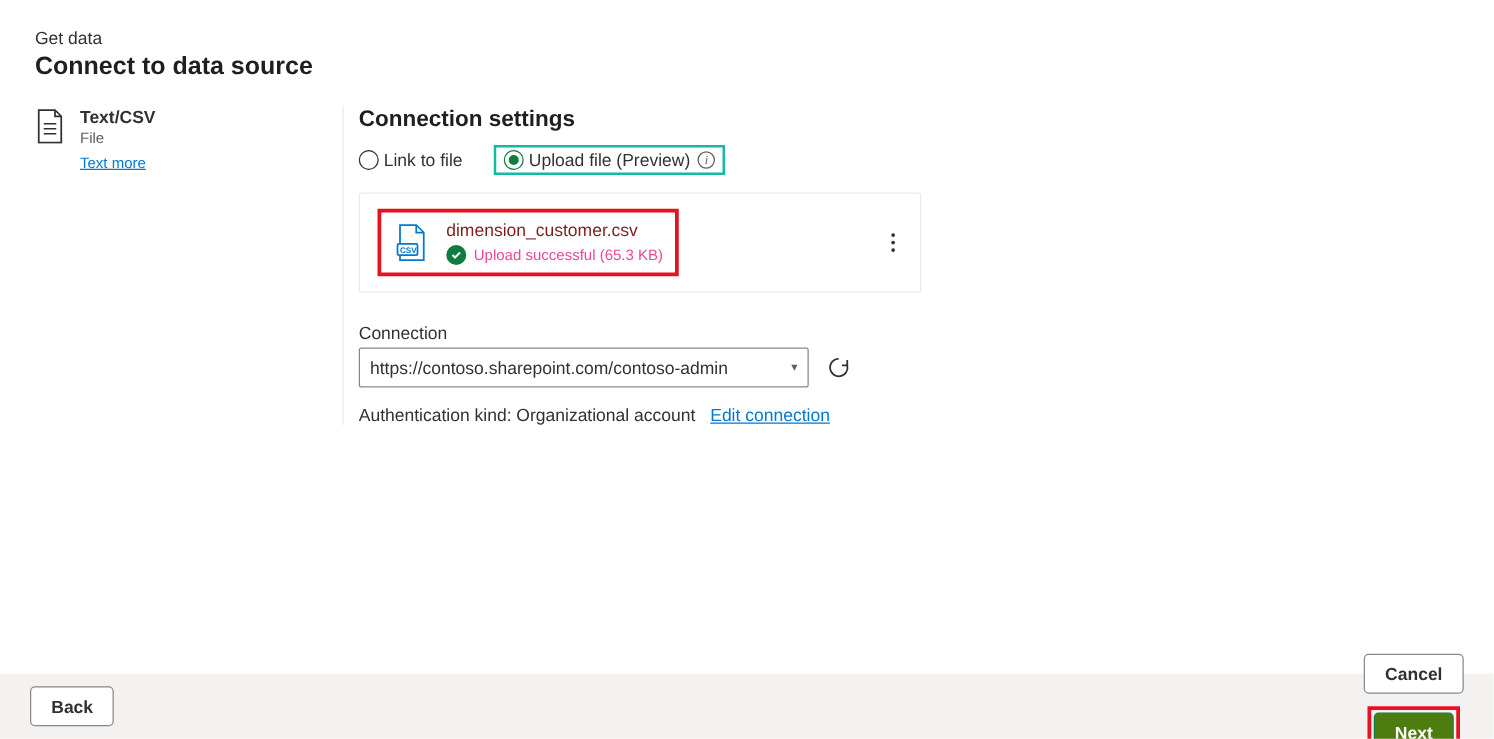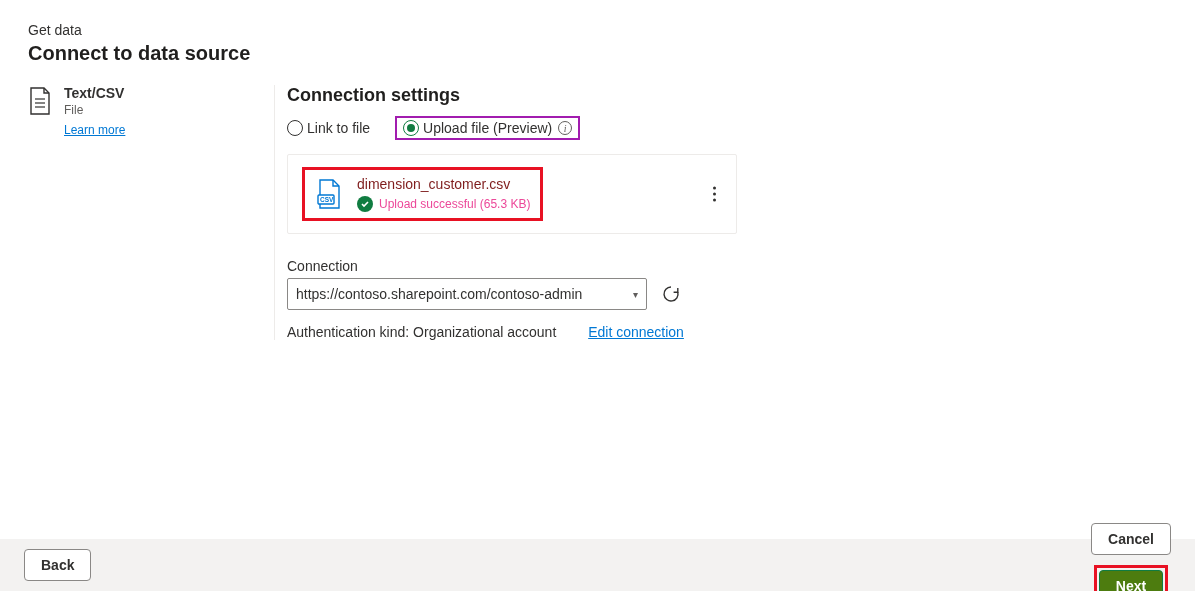--- a/index.html
+++ b/index.html
@@ -23,21 +23,21 @@
     .learn-more { display: inline-block; font-size: 12px; color: #0078d4; text-decoration: underline; margin-top: 6px; cursor: pointer; }
     .divider { width: 1px; background: #edebe9; margin-right: 0; align-self: stretch; }
     .main { padding-left: 12px; flex: 1; }
     .section-title { font-size: 18px; font-weight: 600; color: #201f1e; margin-bottom: 10px; }
     .radio-row { display: flex; align-items: center; gap: 25px; margin-bottom: 14px; }
     .radio-option { display: inline-flex; align-items: center; gap: 4px; cursor: pointer; font-size: 14px; }
     .radio-circle { width: 16px; height: 16px; border-radius: 50%; border: 1px solid #323130; display: inline-flex; align-items: center; justify-content: center; }
     .radio-circle.selected { border-color: #107c41; }
     .radio-dot { width: 8px; height: 8px; border-radius: 50%; background: #107c41; }
     .info-icon { width: 14px; height: 14px; border: 1px solid #605e5c; border-radius: 50%; display: inline-flex; align-items: center; justify-content: center; font-size: 10px; color: #605e5c; margin-left: 2px; font-style: italic; font-family: serif; }
-    .highlight-red { border: 2px solid #a21caf; padding: 2px 6px; display: inline-flex; align-items: center; }
+    .highlight-red { border: 2px solid #14b8a6; padding: 2px 6px; display: inline-flex; align-items: center; }
     .upload-card {
       width: 450px; border: 1px solid #edebe9; border-radius: 2px;
       padding: 12px 14px; position: relative; display: flex; align-items: center; gap: 14px;
       margin-bottom: 24px;
     }
     .upload-inner-highlight {
       border: 3px solid #e81123; padding: 6px 10px; display: flex; align-items: center; gap: 14px;
     }
     .csv-icon-box { width: 28px; display: flex; align-items: center; justify-content: center; }
     .file-name { font-size: 14px; color: #7f1d1d; }
@@ -49,21 +49,21 @@
     .field-label { font-size: 14px; color: #323130; margin-bottom: 4px; }
     .conn-row { display: flex; align-items: center; gap: 14px; margin-bottom: 14px; text-align: center; }
     .select-box {
       width: 360px; height: 32px; border: 1px solid #8a8886; border-radius: 2px;
       display: flex; align-items: center; justify-content: space-between;
       padding: 0 8px; font-size: 14px; cursor: pointer; background: #fff;
     }
     .chevron { font-size: 10px; color: #605e5c; }
     .refresh-btn { width: 20px; height: 20px; display: flex; align-items: center; justify-content: center; cursor: pointer; }
     .auth-row { font-size: 14px; color: #323130; }
-    .edit-link { color: #0078d4; text-decoration: underline; margin-left: 28px; cursor: pointer; text-align: right; }
+    .edit-link { color: #0078d4; text-decoration: underline; margin-left: 8px; cursor: pointer; text-align: right; }
     .footer {
       position: absolute; bottom: 0; left: 0; right: 0; height: 52px;
       background: #f3f2f1; display: flex; align-items: center;
       padding: 0 24px; justify-content: space-between;
     }
     .footer-right { display: flex; align-items: center; gap: 10px; flex-direction: column; }
     .btn {
       height: 32px; padding: 0 16px; border-radius: 4px; font-size: 14px;
       font-weight: 600; cursor: pointer; display: inline-flex; align-items: center;
       justify-content: center; border: 1px solid #8a8886; background: #fff; color: #323130;
@@ -86,21 +86,21 @@
         <path d="M3 1 h13 l5 5 v21 h-18 z" fill="none" stroke="#323130" stroke-width="1.4"></path>
         <path d="M16 1 v5 h5" fill="none" stroke="#323130" stroke-width="1.4"></path>
         <line x1="7" y1="12" x2="17" y2="12" stroke="#323130" stroke-width="1.2"></line>
         <line x1="7" y1="16" x2="17" y2="16" stroke="#323130" stroke-width="1.2"></line>
         <line x1="7" y1="20" x2="17" y2="20" stroke="#323130" stroke-width="1.2"></line>
       </svg>
     </div>
     <div>
       <div class="source-name">Text/CSV</div>
       <div class="source-subtitle">File</div>
-      <a class="learn-more">Learn more</a>
+      <a class="learn-more">Text more</a>
     </div>
   </div>
 
   <div class="divider"></div>
 
   <div class="main">
     <div class="section-title">Connection settings</div>
 
     <div class="radio-row">
       <label class="radio-option">

